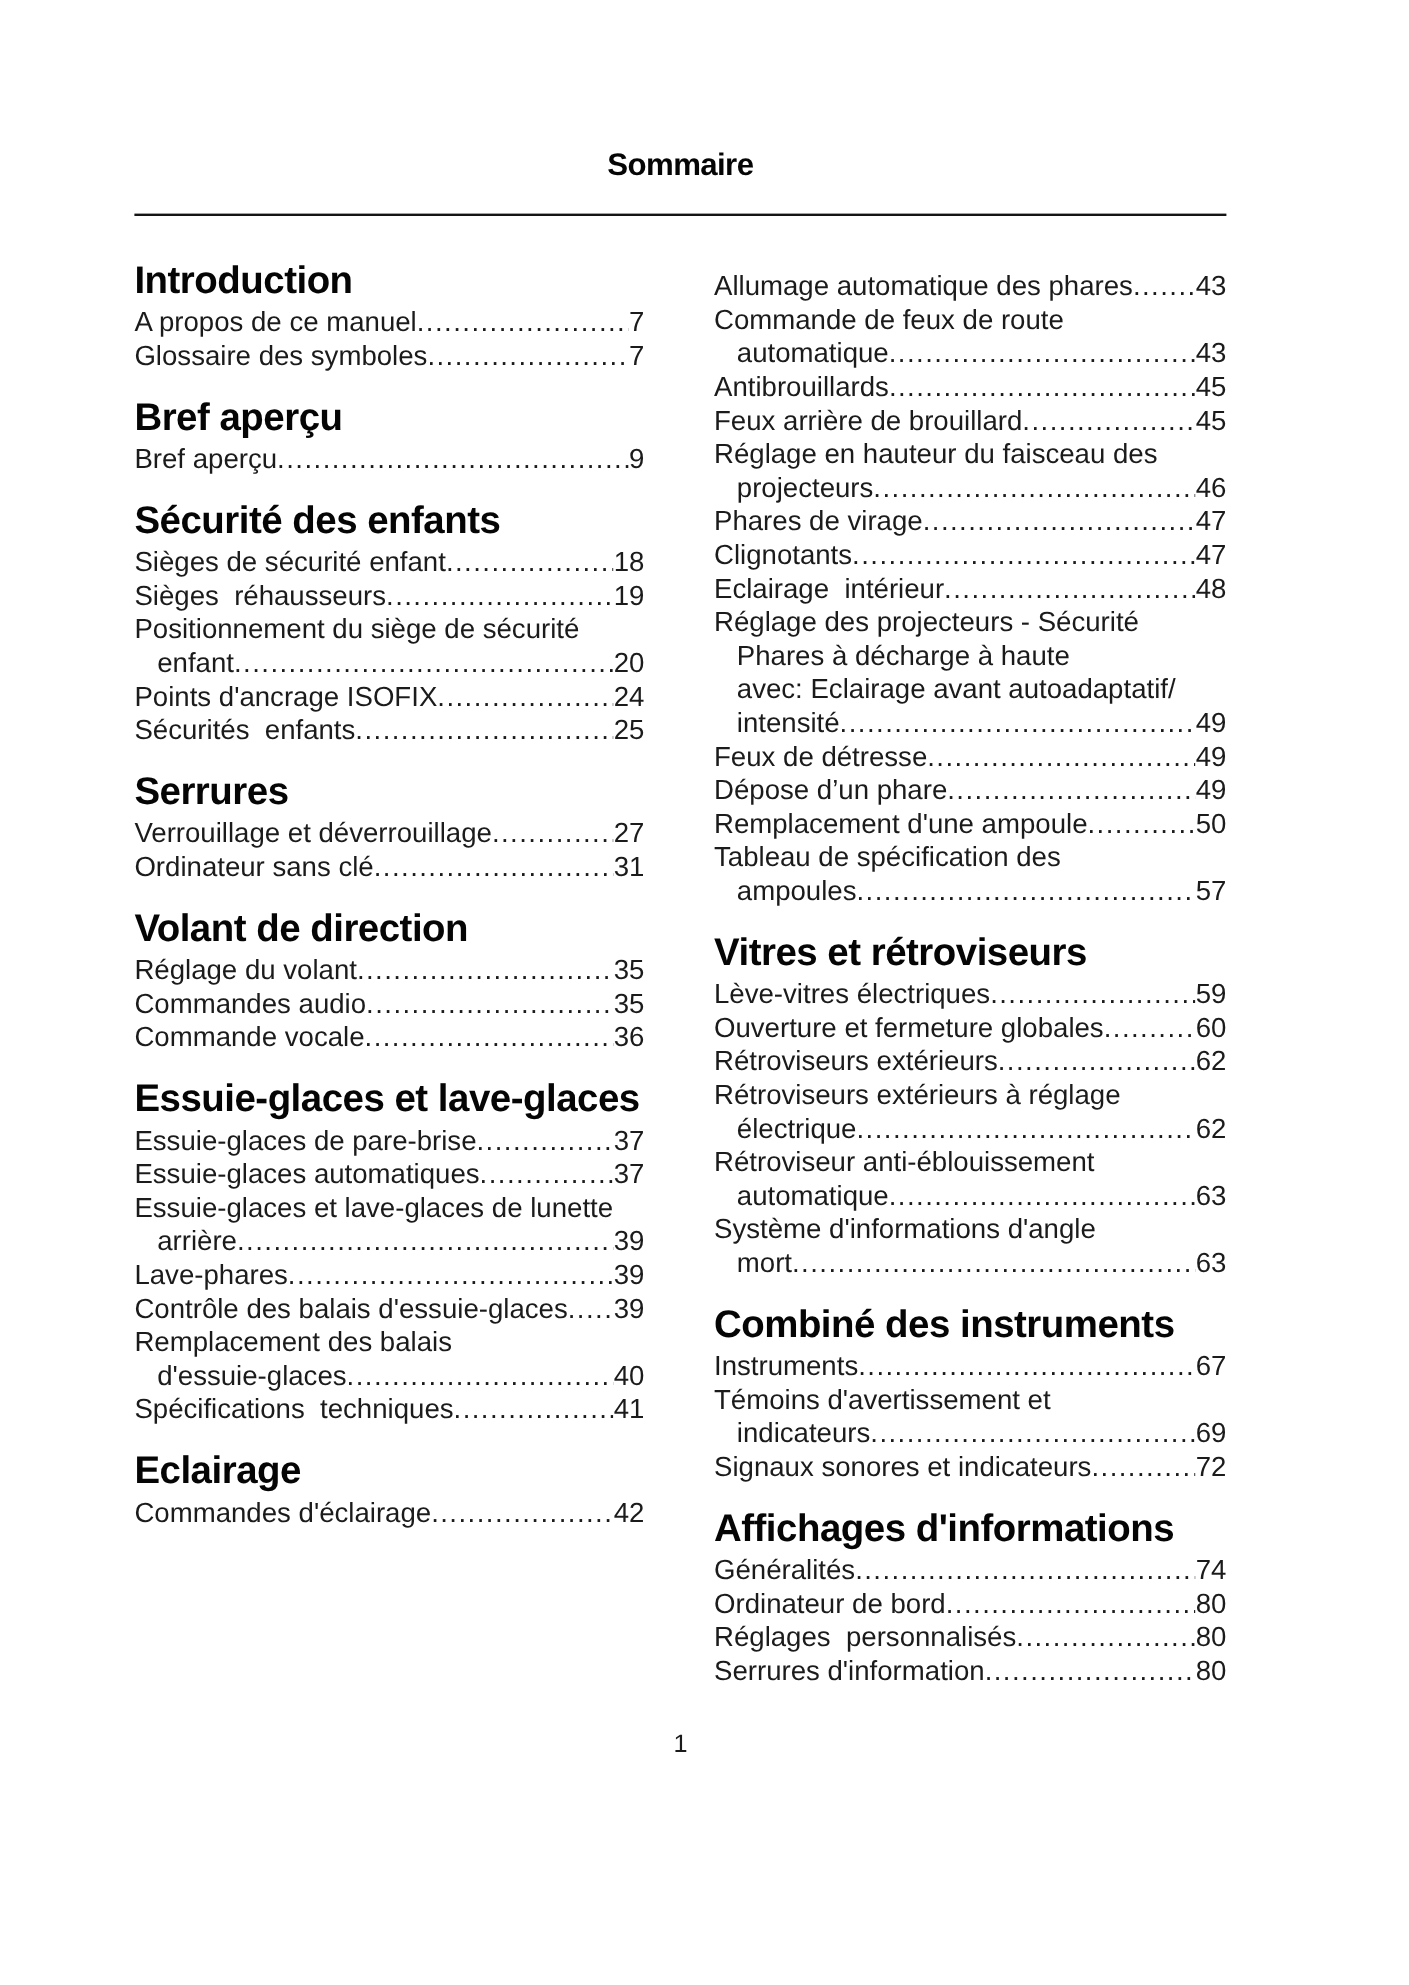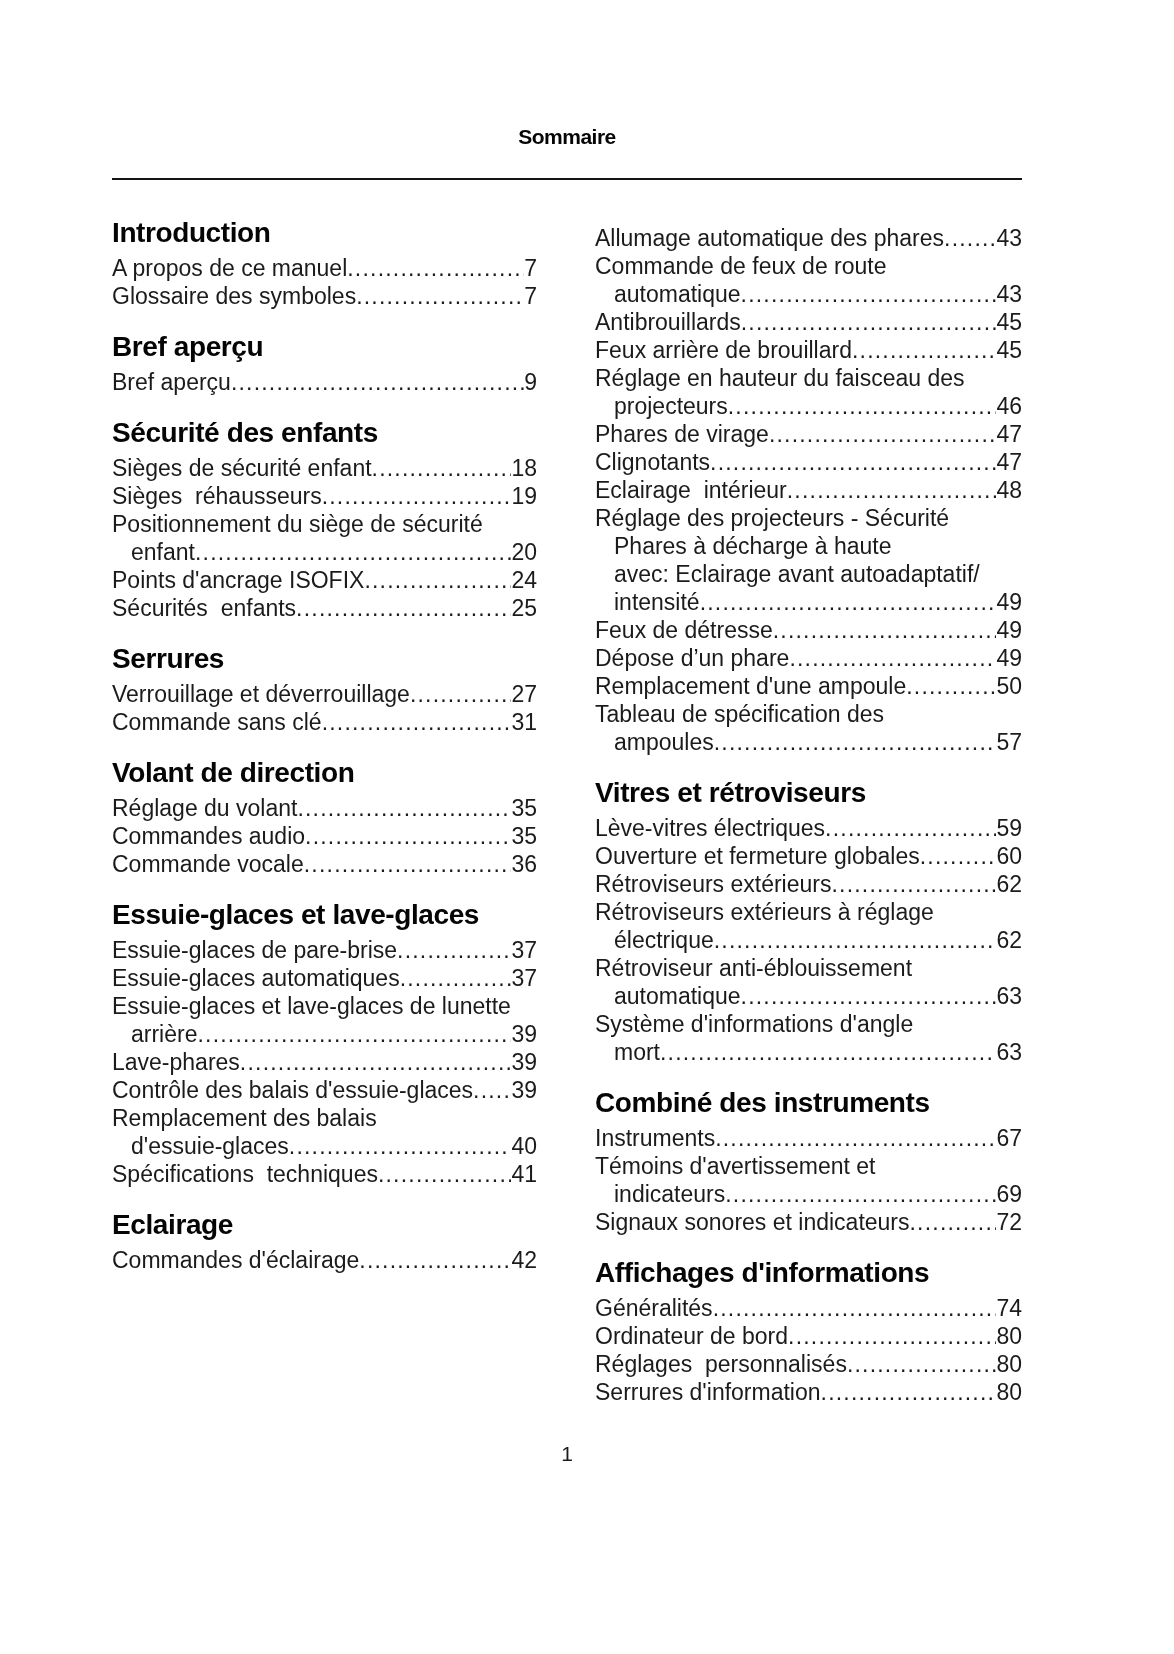--- a/index.html
+++ b/index.html
@@ -20,21 +20,21 @@
   .content {
     position: relative;
     margin-left: 112px;
     width: 910px;
     height: 100%;
   }
   .doc-title {
     margin: 0;
     padding-top: 118px;
     text-align: center;
-    font-size: 21px;
+    font-size: 26px;
     line-height: 38px;
     font-weight: 800;
     letter-spacing: -0.5px;
     color: #050505;
   }
   .title-rule {
     border: none;
     border-top: 2px solid #141414;
     margin: 22px 0 0 0;
   }
@@ -45,21 +45,21 @@
     align-items: flex-start;
   }
   .toc-col {
     flex: 0 0 auto;
   }
   .toc-col-left  { width: 425px; }
   .toc-col-right { width: 427px; padding-top: 6px; }
   .toc-section { margin: 0; }
   .toc-heading {
     margin: 22px 0 6px 0;
-    font-size: 28px;
+    font-size: 32px;
     line-height: 30px;
     font-weight: 800;
     letter-spacing: -0.4px;
     color: #050505;
   }
   .toc-section:first-child .toc-heading { margin-top: 0; }
   .toc-entry {
     font-size: 23px;
     line-height: 28px;
     font-weight: 400;
@@ -173,21 +173,21 @@
             <h2 class="toc-heading">Serrures</h2>
             <div class="toc-entry">
               <div class="toc-lastline">
                 <span class="toc-label">Verrouillage et déverrouillage</span>
                 <span class="toc-dots"></span>
                 <span class="toc-page">27</span>
               </div>
             </div>
             <div class="toc-entry">
               <div class="toc-lastline">
-                <span class="toc-label">Commande sans clé</span>
+                <span class="toc-label">Ordinateur sans clé</span>
                 <span class="toc-dots"></span>
                 <span class="toc-page">31</span>
               </div>
             </div>
           </section>
           <section class="toc-section">
             <h2 class="toc-heading">Volant de direction</h2>
             <div class="toc-entry">
               <div class="toc-lastline">
                 <span class="toc-label">Réglage du volant</span>

